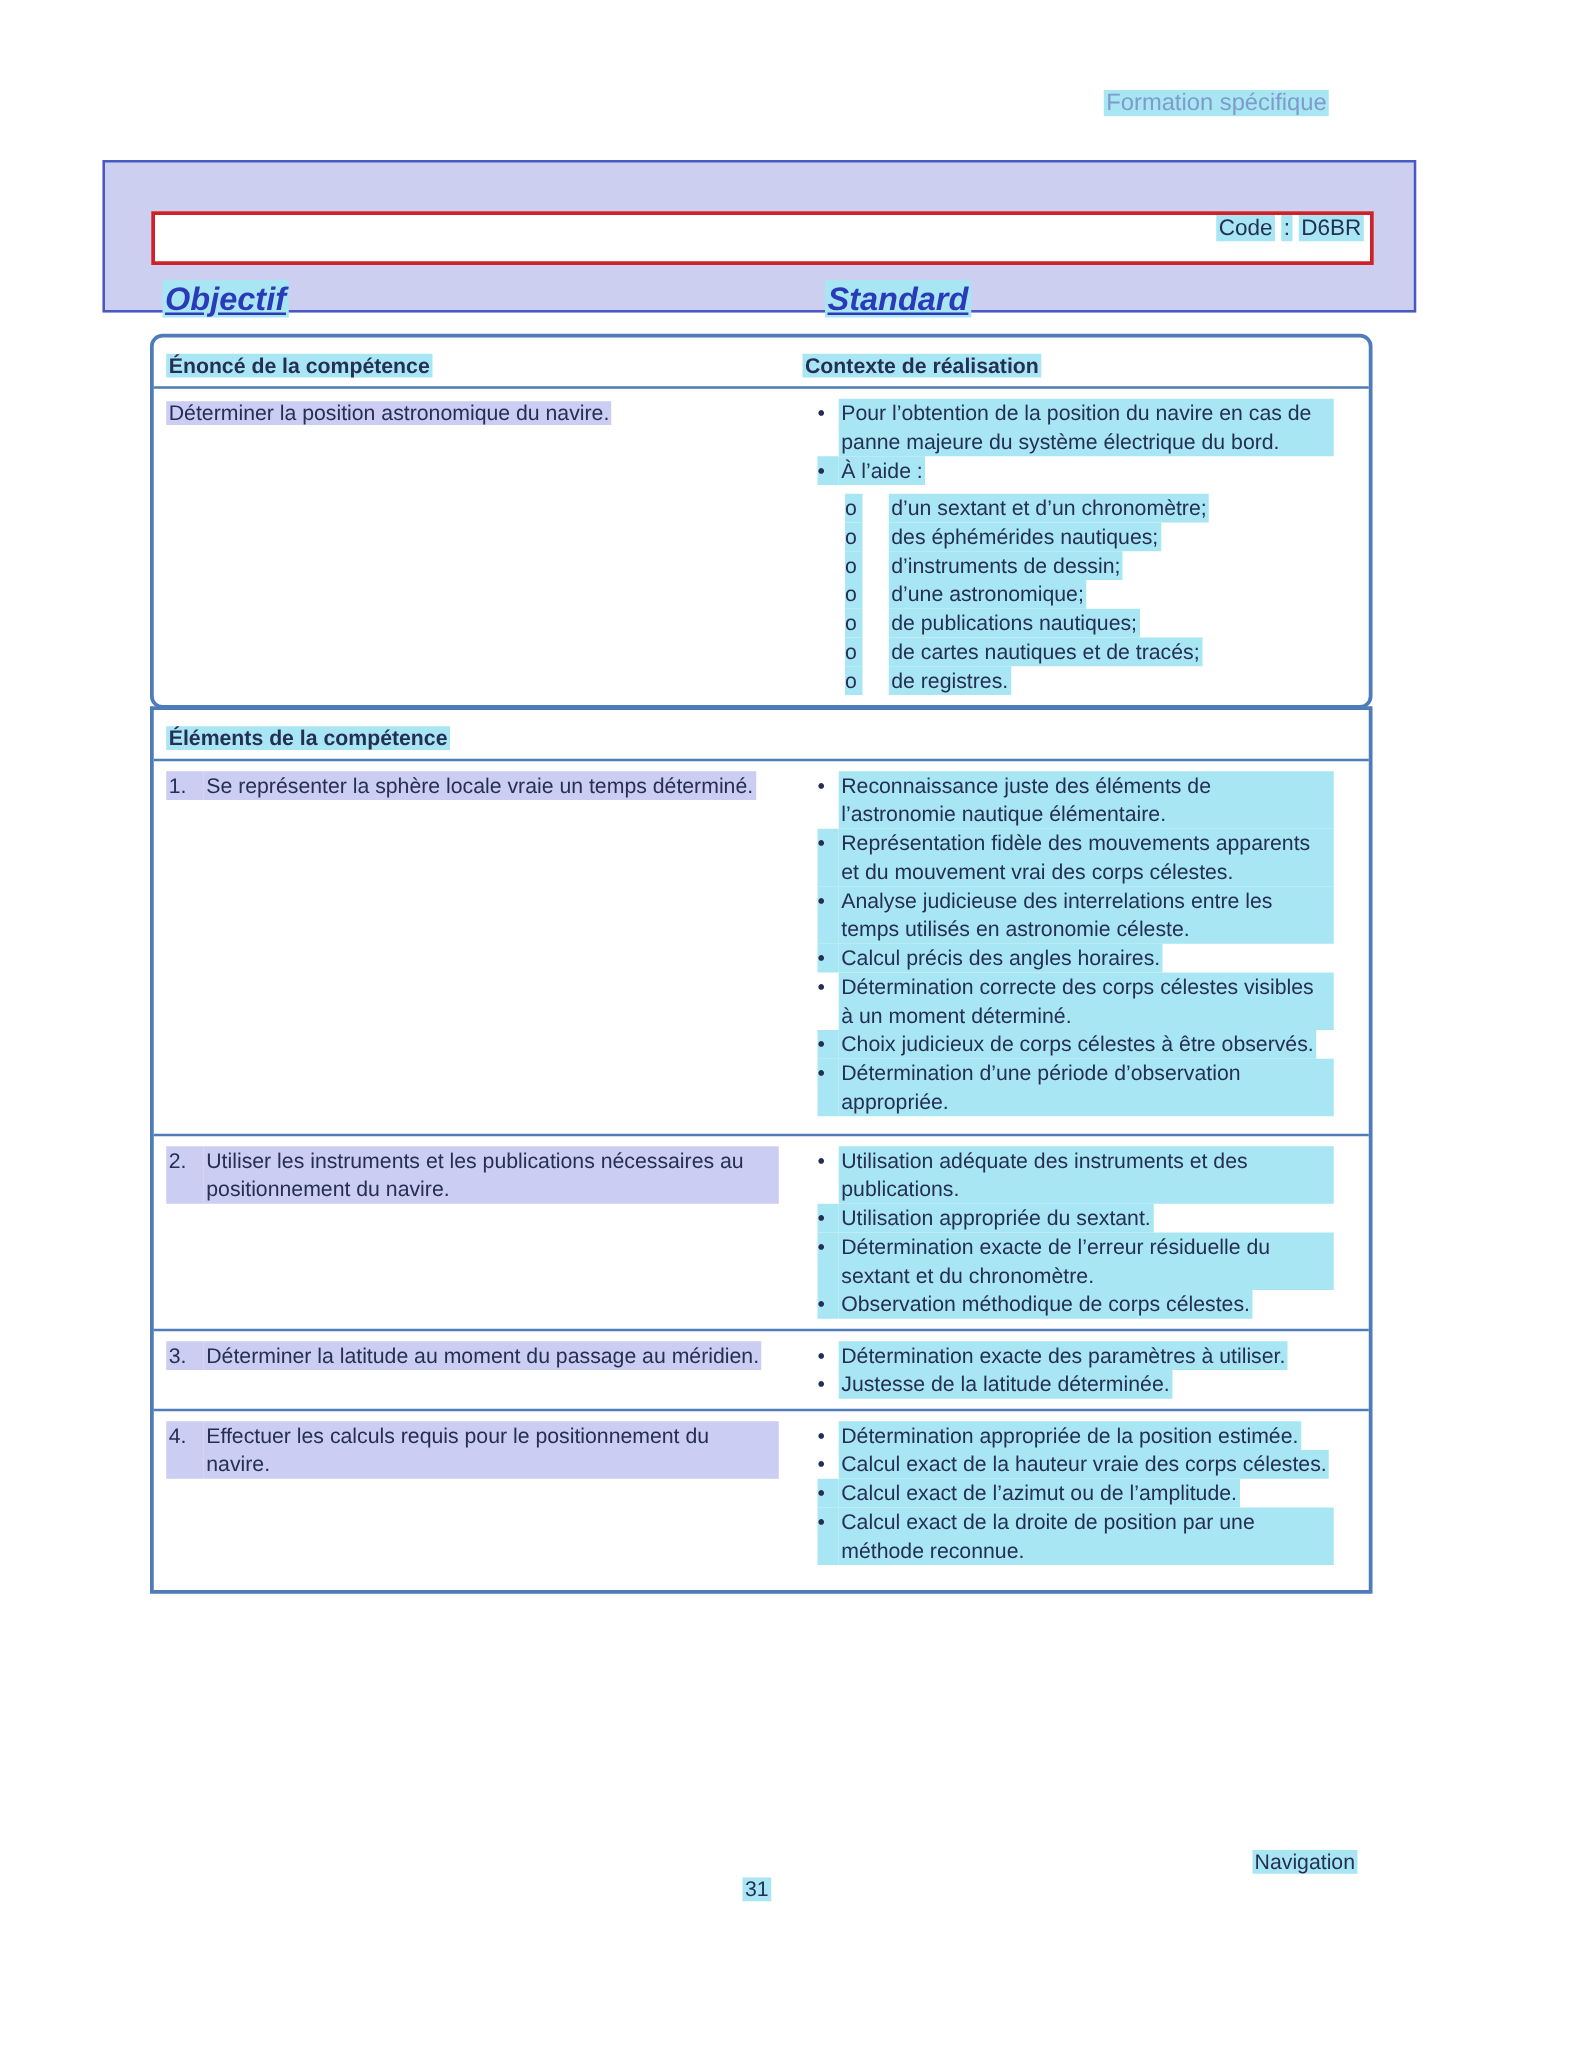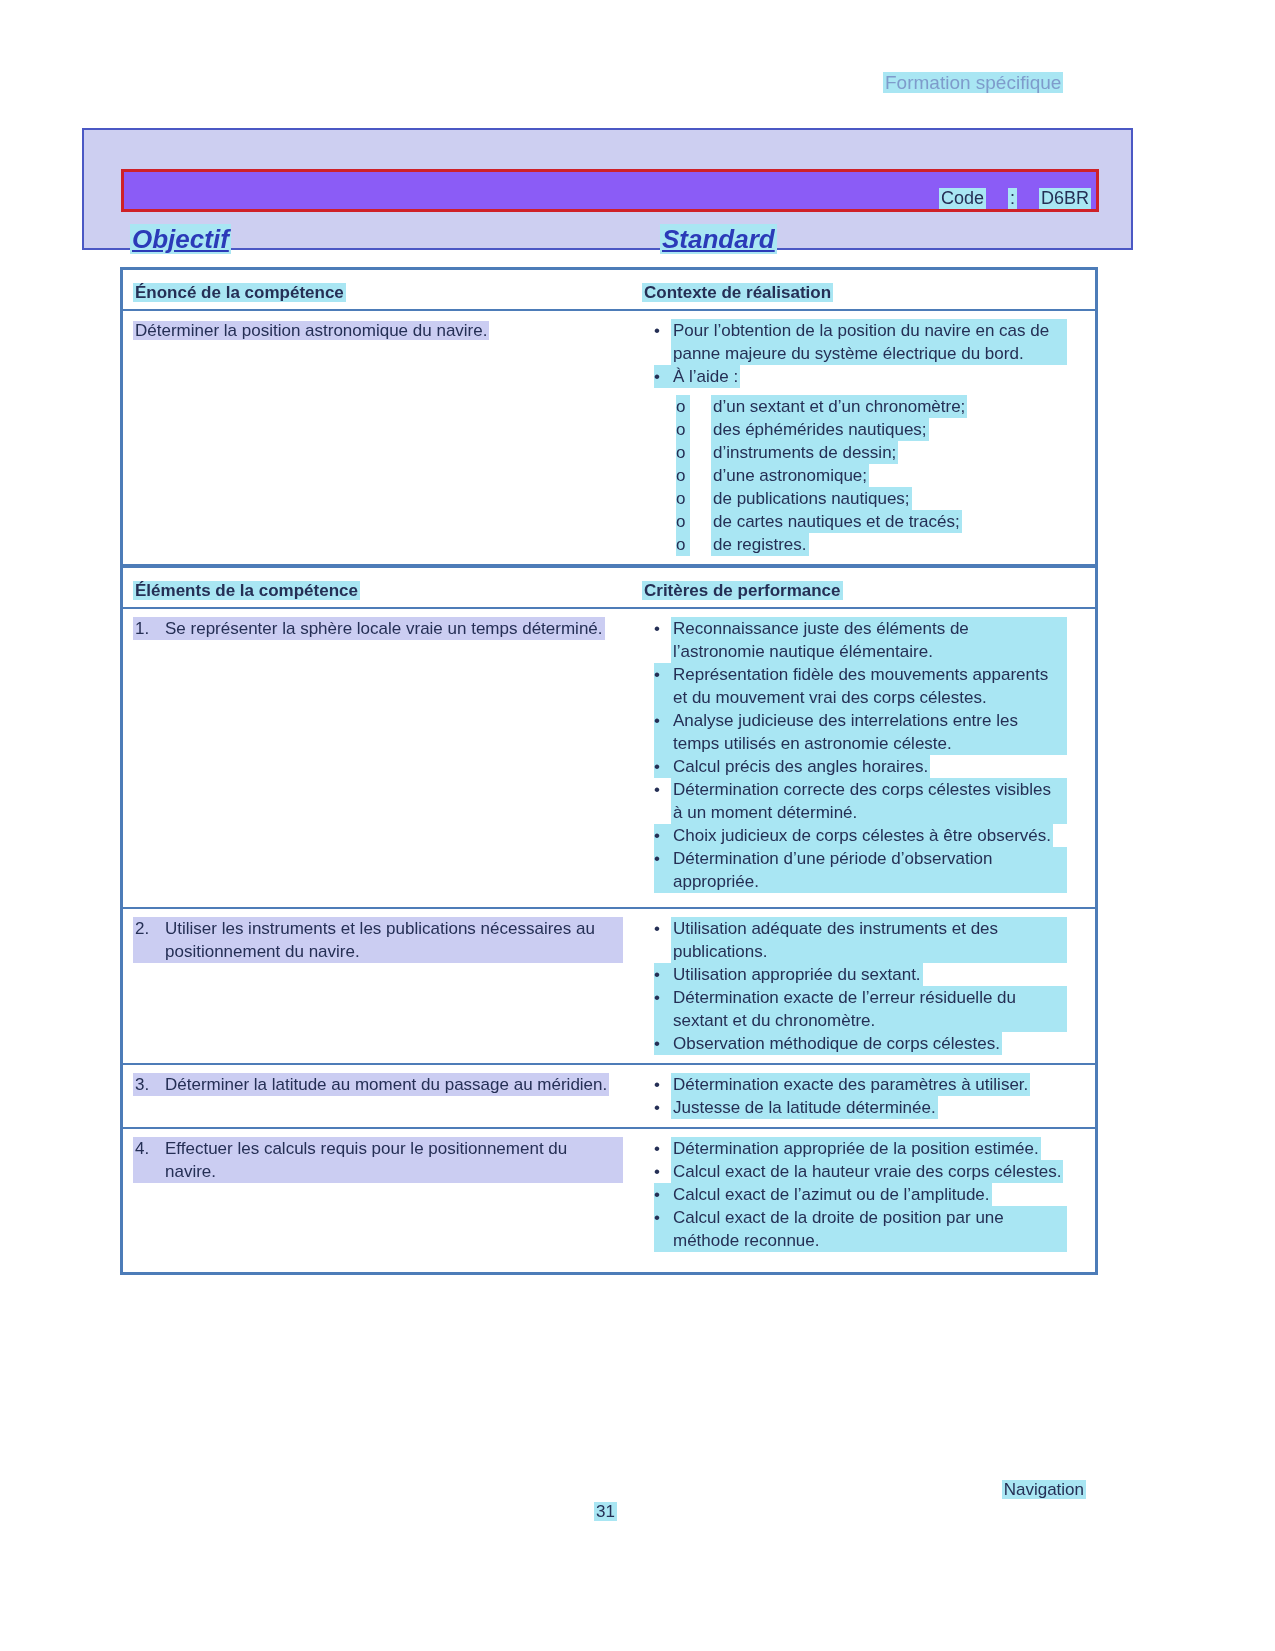--- a/index.html
+++ b/index.html
@@ -9,33 +9,33 @@
   }
   .hl-c { background:#a9e6f3; padding:0 2px; }
   .hl-l { background:#cbcdf2; padding:0 2px; }
 
   .doc-header { position:absolute; top:72px; left:883px; font-size:19px; color:#7e9bcb; }
   .doc-header .hl-c { color:#7e9bcb; }
 
   .title-box { position:absolute; left:82px; top:128px; width:1047px; height:118px;
                background:#cdcff1; border:2px solid #4b58c4; }
   .code-bar { position:absolute; left:37px; top:39px; width:967px; height:37px;
-              background:#8b5cf6; border:3px solid #cf2128;
-              display:flex; align-items:flex-end; justify-content:flex-end;
-              gap:22px; padding-right:5px; font-size:18px; }
+              background:#ffffff; border:3px solid #cf2128;
+              display:flex; align-items:flex-start; justify-content:flex-end;
+              gap:5px; padding-right:5px; font-size:18px; }
   .code-bar .hl-c { color:#252f55; }
   .obj-std { position:absolute; top:94px; left:0; width:100%; height:26px;
              font-size:26px; font-weight:bold; font-style:italic; }
   .obj-std .obj { position:absolute; left:46px; }
   .obj-std .std { position:absolute; left:533px;padding-left:43px; }
   .obj-std .hl-c { color:#2b3ab8; text-decoration:underline; }
 
   .tbl { position:absolute; left:120px; width:972px; border:3px solid #4d7cb8;
          font-size:17px; line-height:23px; }
-  .t1 { top:267px; min-height:272px; }
+  .t1 { top:267px; min-height:272px;border-radius:10px; }
   .t2 { top:565px; }
   .trow { display:flex; }
   .trow + .trow { border-top:2px solid #4d7cb8;gap:12px; }
   .col-l { width:490px; flex:none; padding:8px 12px 8px 10px; }
   .col-r { flex:1; padding:8px 28px 8px 7px; }
   .thead .col-l, .thead .col-r { padding-top:11px; padding-bottom:5px; font-weight:bold; }
   .t1-body { min-height:229px; }
   .r1 { min-height:298px; } .r2 { min-height:152px; } .r3 { min-height:60px; } .r4 { min-height:143px; }
 
   .li { display:flex; }
@@ -118,21 +118,20 @@
         <span class="mk box">o</span>
         <span class="tx">de registres.</span>
       </div>
     </div>
   </div>
 </div>
 
 <div class="tbl t2">
   <div class="trow thead">
     <div class="col-l"><span class="hl-c">Éléments de la compétence</span></div>
-    <div class="col-r"><span class="hl-c">Critères de performance</span></div>
   </div>
 
   <div class="trow r1">
     <div class="col-l">
       <div class="el">
         <span class="num">1.</span>
         <span class="etx">Se représenter la sphère locale vraie un temps déterminé.</span>
       </div>
     </div>
     <div class="col-r">

